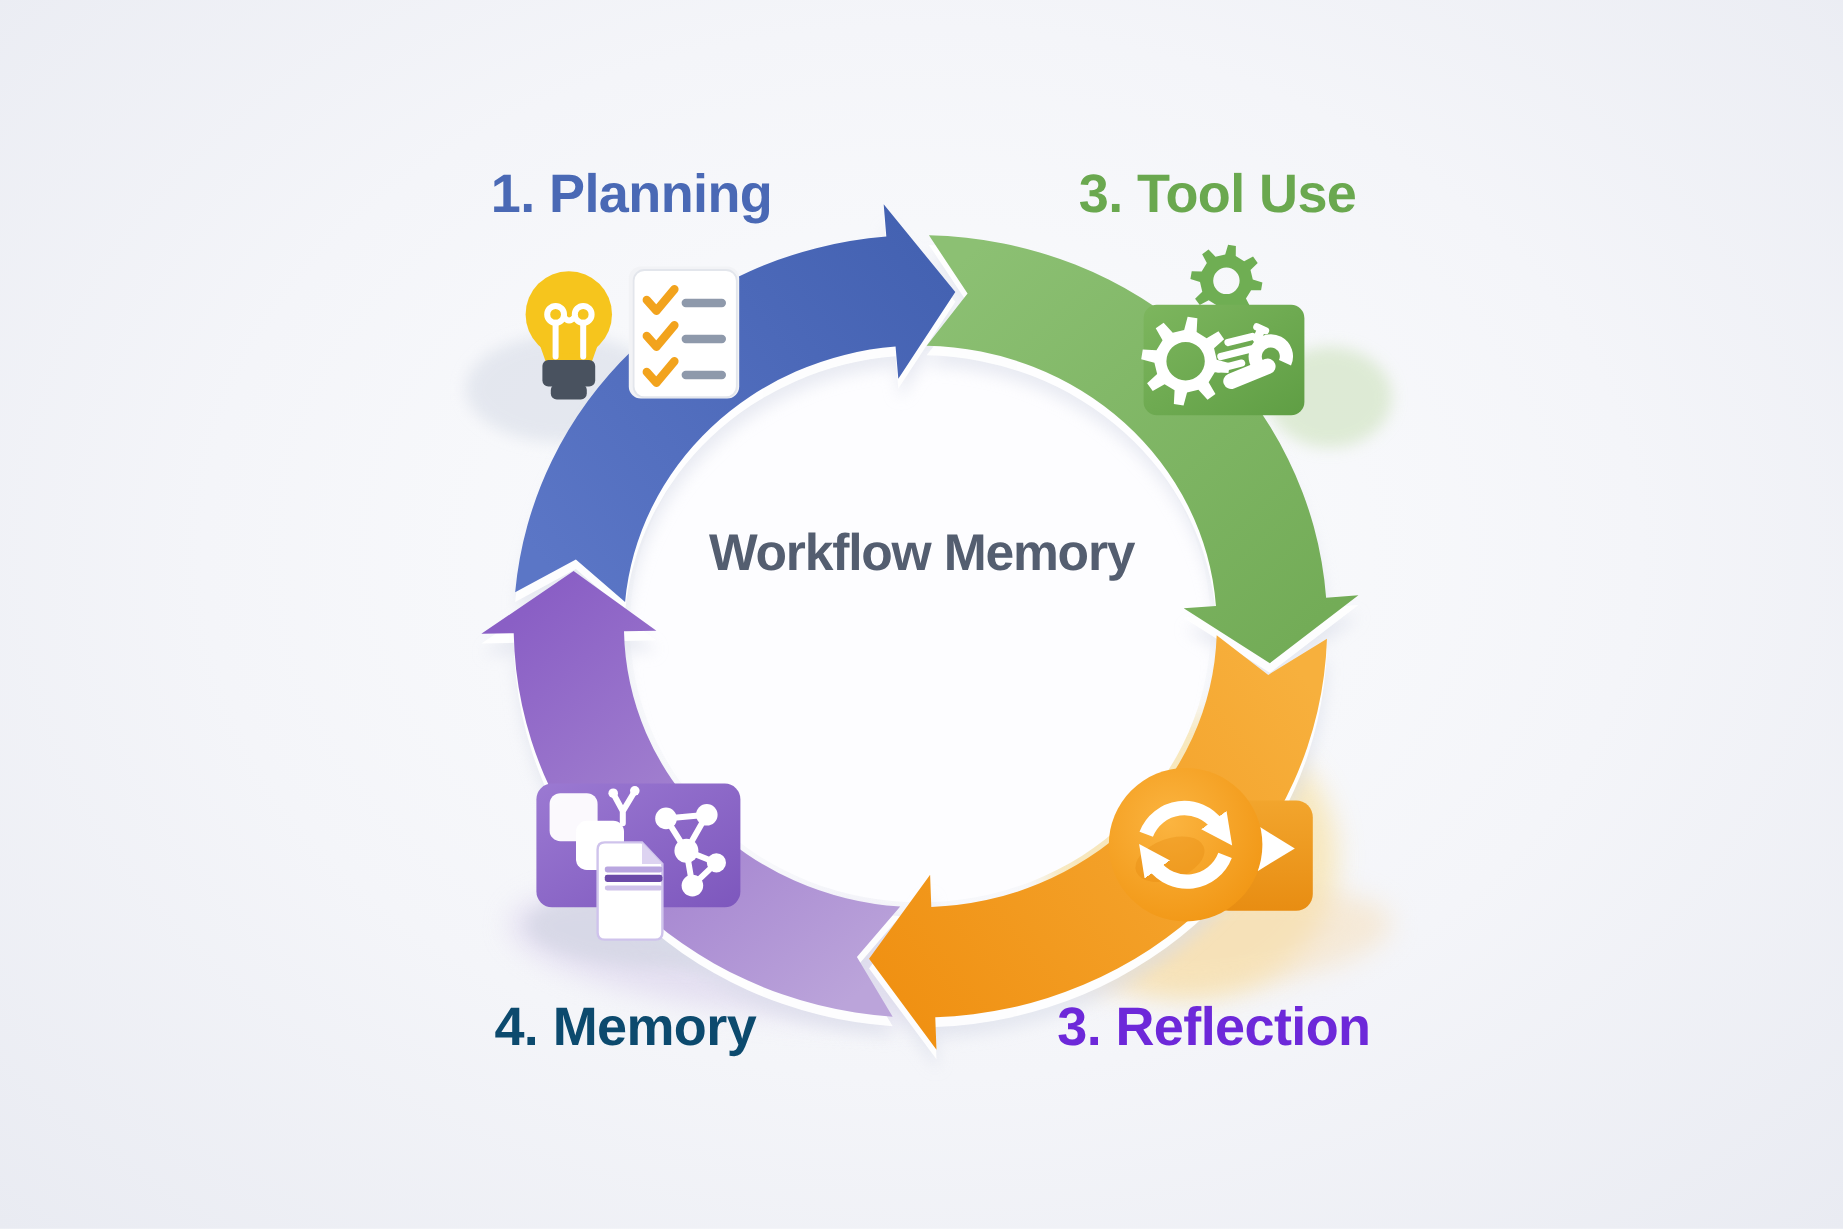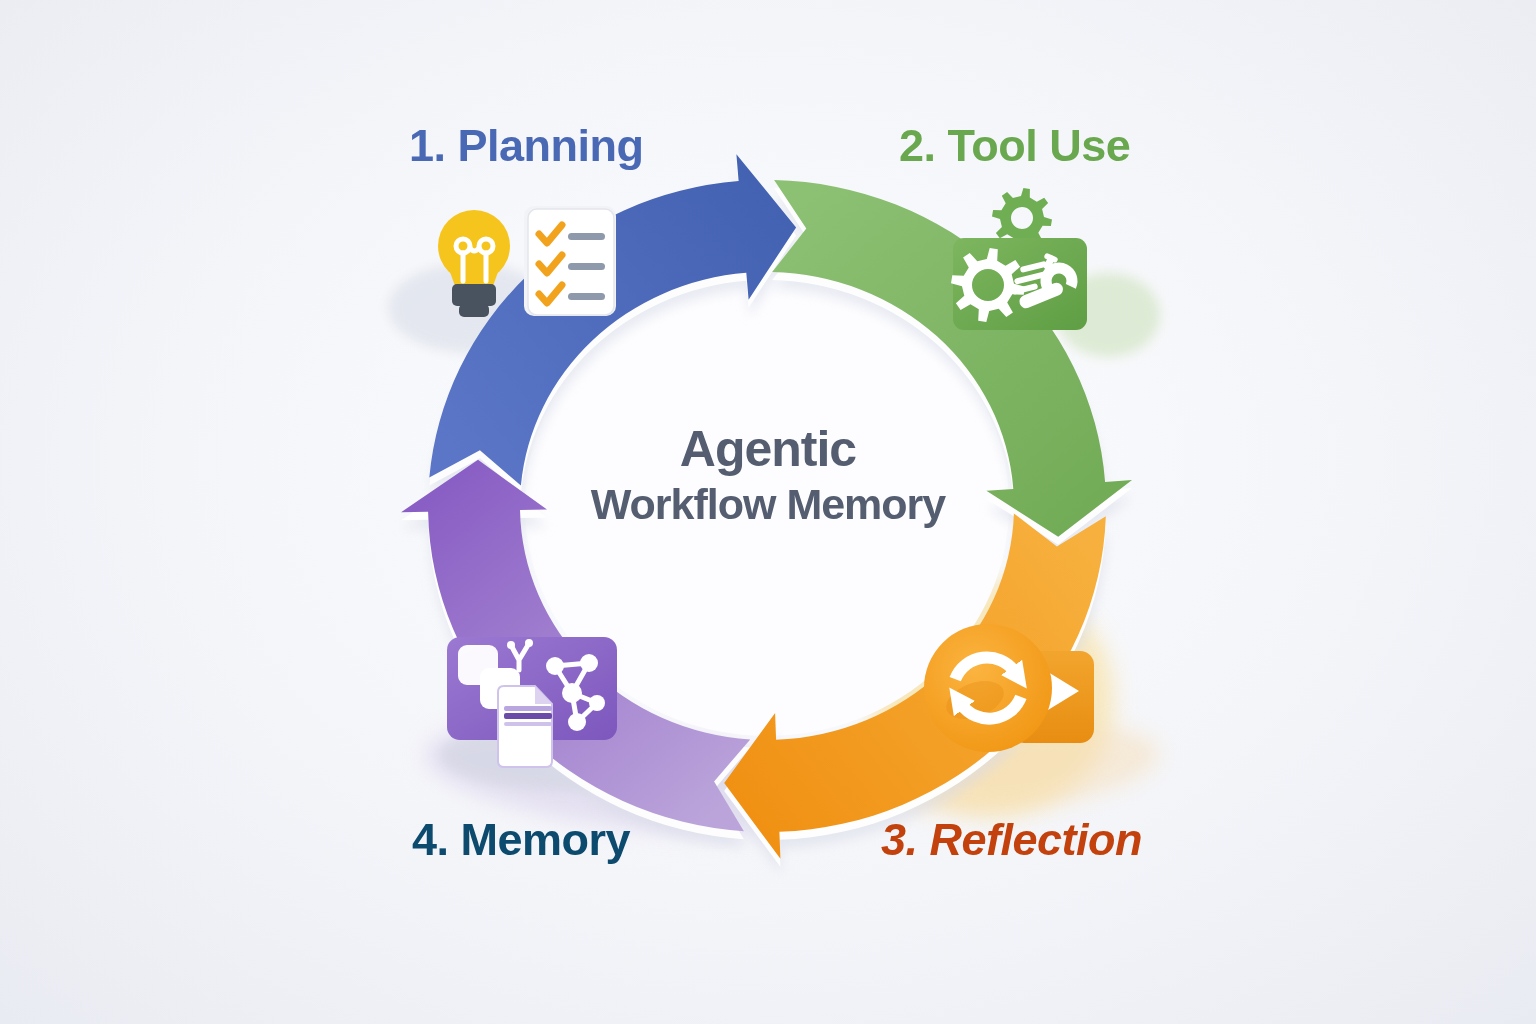--- a/index.html
+++ b/index.html
@@ -2,21 +2,21 @@
 <html><head>
 <meta charset="utf-8">
 <style>
   html,body{margin:0;padding:0;}
   body{
     width:1536px;height:1024px;overflow:hidden;
     font-family:"Liberation Sans","DejaVu Sans",sans-serif;
     background:radial-gradient(ellipse at 50% 45%, #fcfdfe 0%, #f4f5f9 55%, #e9ebf2 100%);
     position:relative;
   }
-  .stage{position:absolute;width:1536px;height:832px;top:0;left:0;}
+  .stage{position:absolute;width:1536px;height:832px;top:16px;left:0;}
   svg{position:absolute;top:0;left:0;}
   .label{
     position:absolute;
     font-weight:700;
     font-size:45px;
     letter-spacing:-0.5px;
     white-space:nowrap;
   }
   #label-planning  {left:409px;top:120px;}
   #label-tooluse   {left:899px;top:120px;}
@@ -190,21 +190,20 @@
           <circle cx="589" cy="663" r="9"></circle>
           <circle cx="572" cy="693" r="10"></circle>
           <circle cx="577" cy="722" r="9"></circle>
           <circle cx="597" cy="703" r="8"></circle>
         </g>
       </g>
     </g>
   </svg>
 
   <div class="label" id="label-planning" style="color: rgb(74, 105, 181);">1. Planning</div>
-  <div class="label" id="label-tooluse" style="color: rgb(106, 168, 79);">2. Tool Use</div>
-  <div class="label" id="label-reflection" style="color: #c2410c; font-style: italic;">3. Reflection</div>
+  <div class="label" id="label-tooluse" style="color: rgb(106, 168, 79);">3. Tool Use</div>
+  <div class="label" id="label-reflection" style="color: #6d28d9;">3. Reflection</div>
   <div class="label" id="label-memory" style="color: #0c4a6e;">4. Memory</div>
 
   <div class="center-title" style="color: rgb(84, 94, 112);">
-    <div class="t1">Agentic</div>
     <div class="t2">Workflow Memory</div>
   </div>
 </div>
 
 </body></html>

